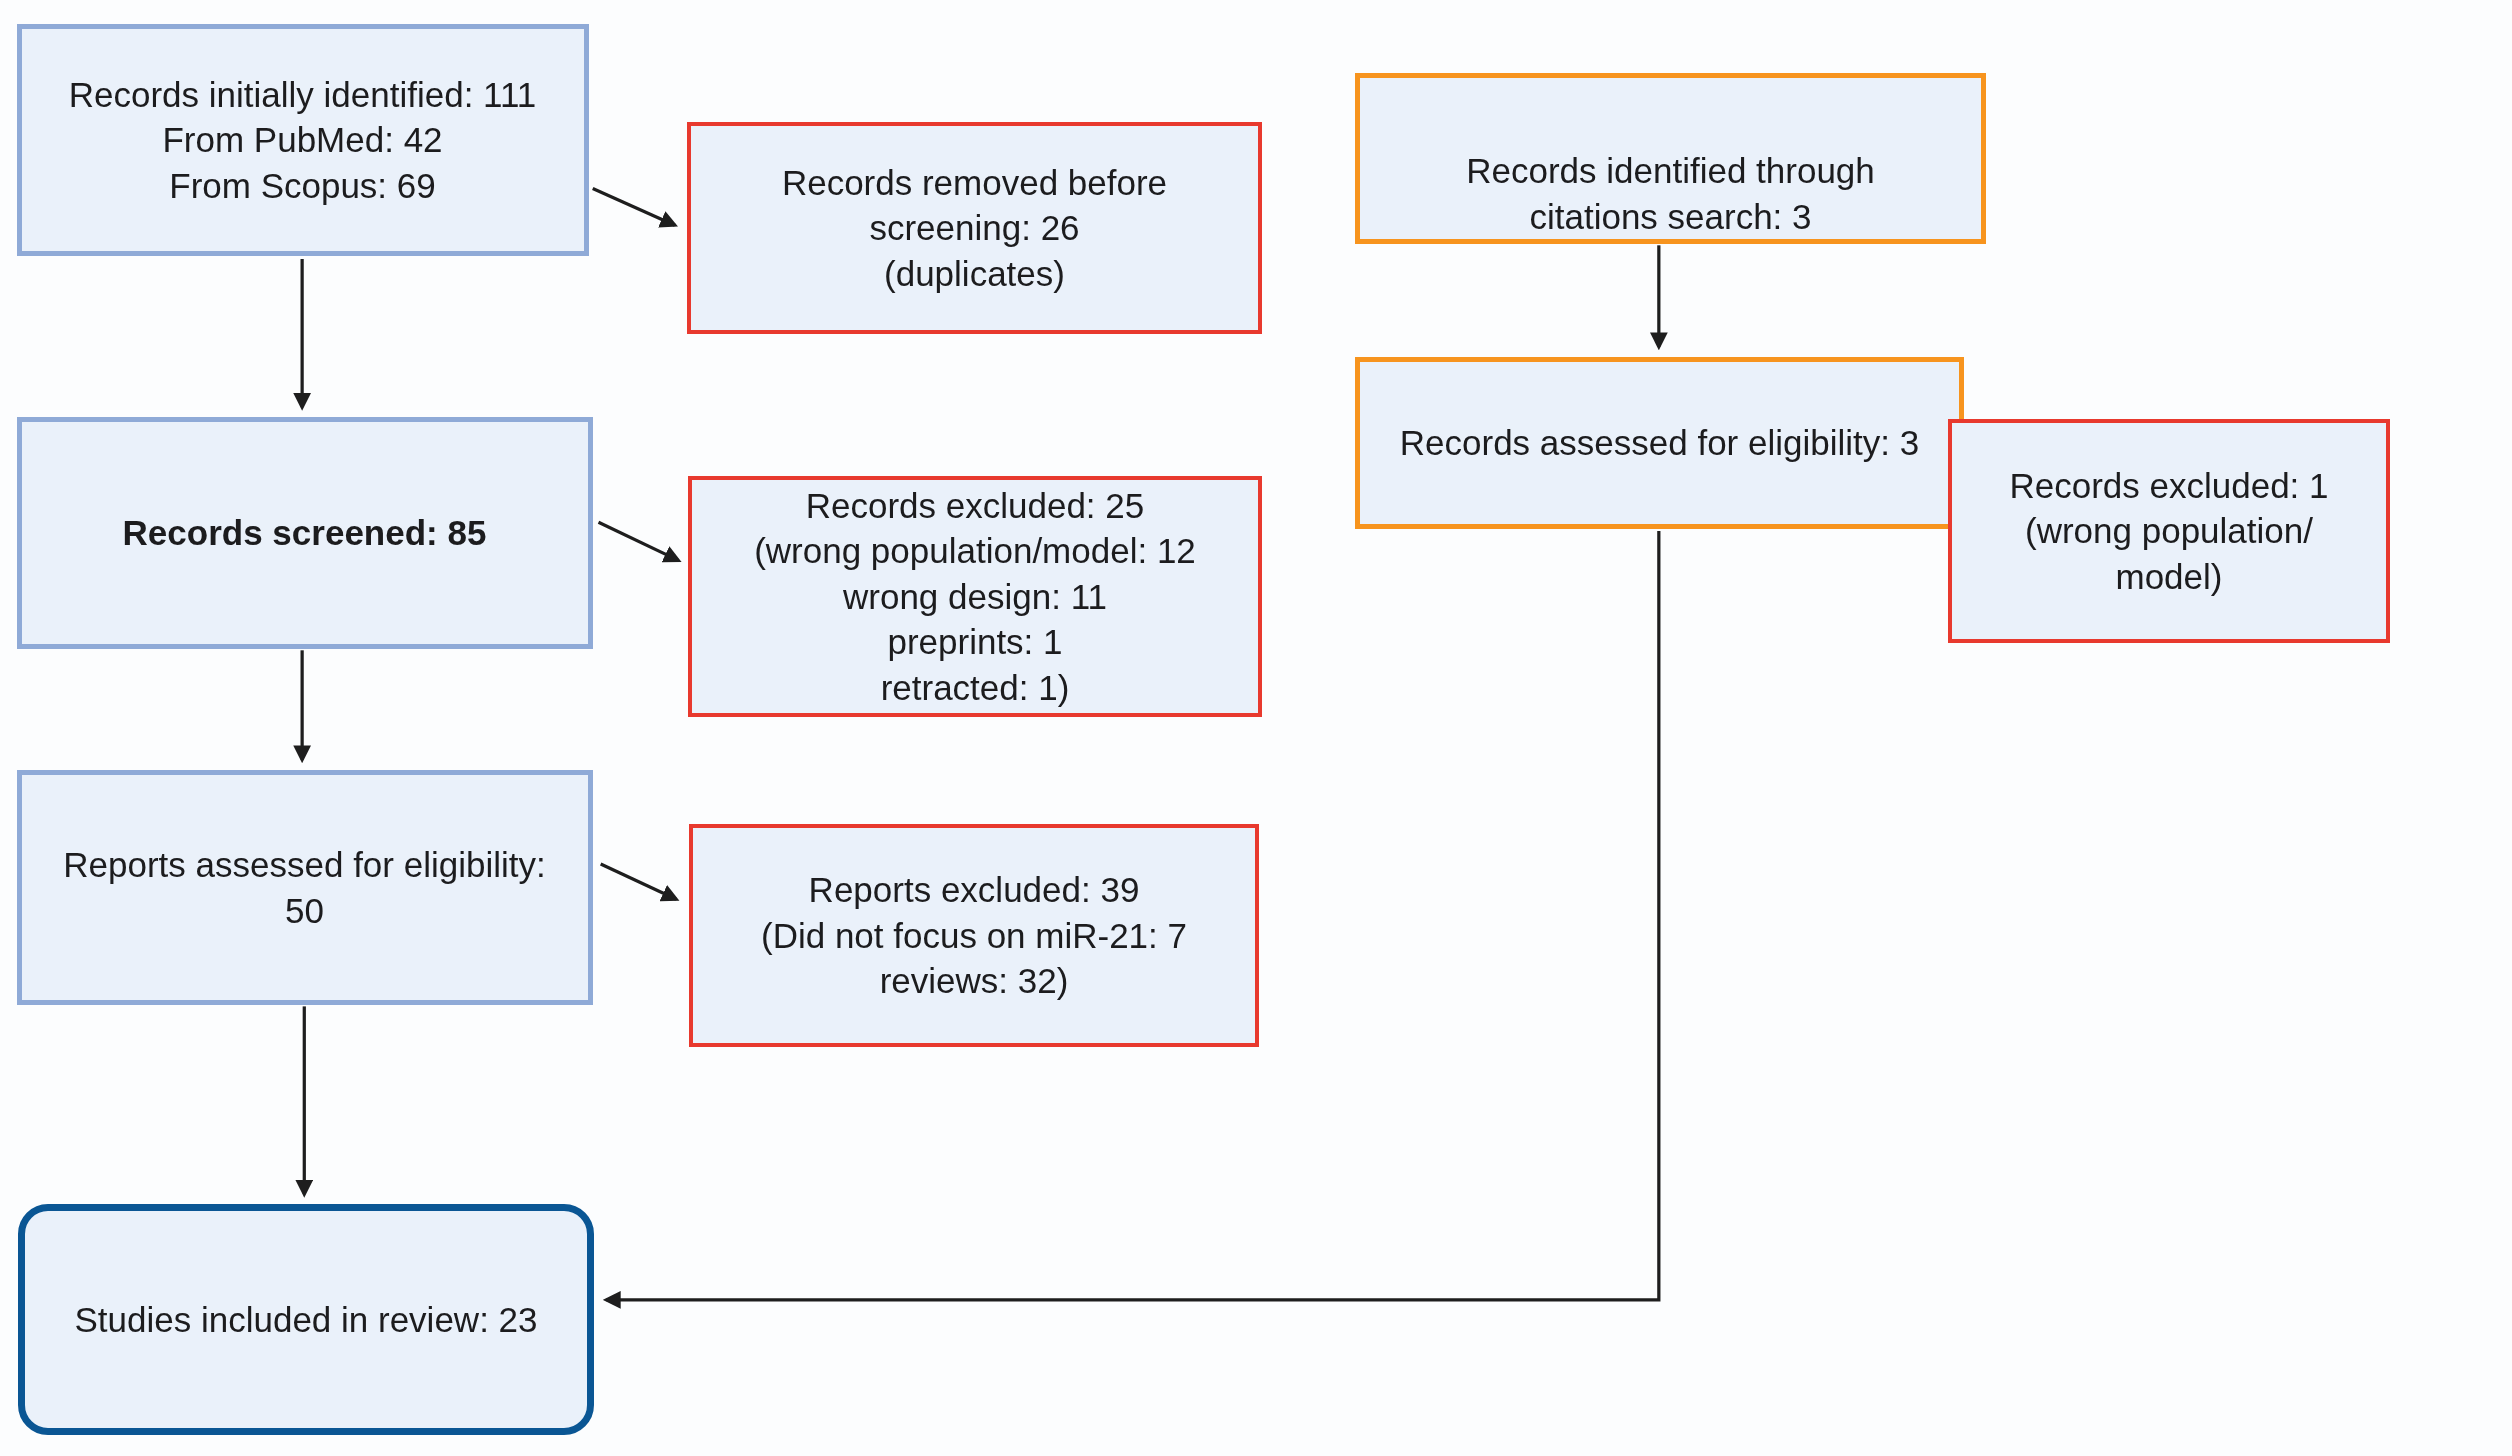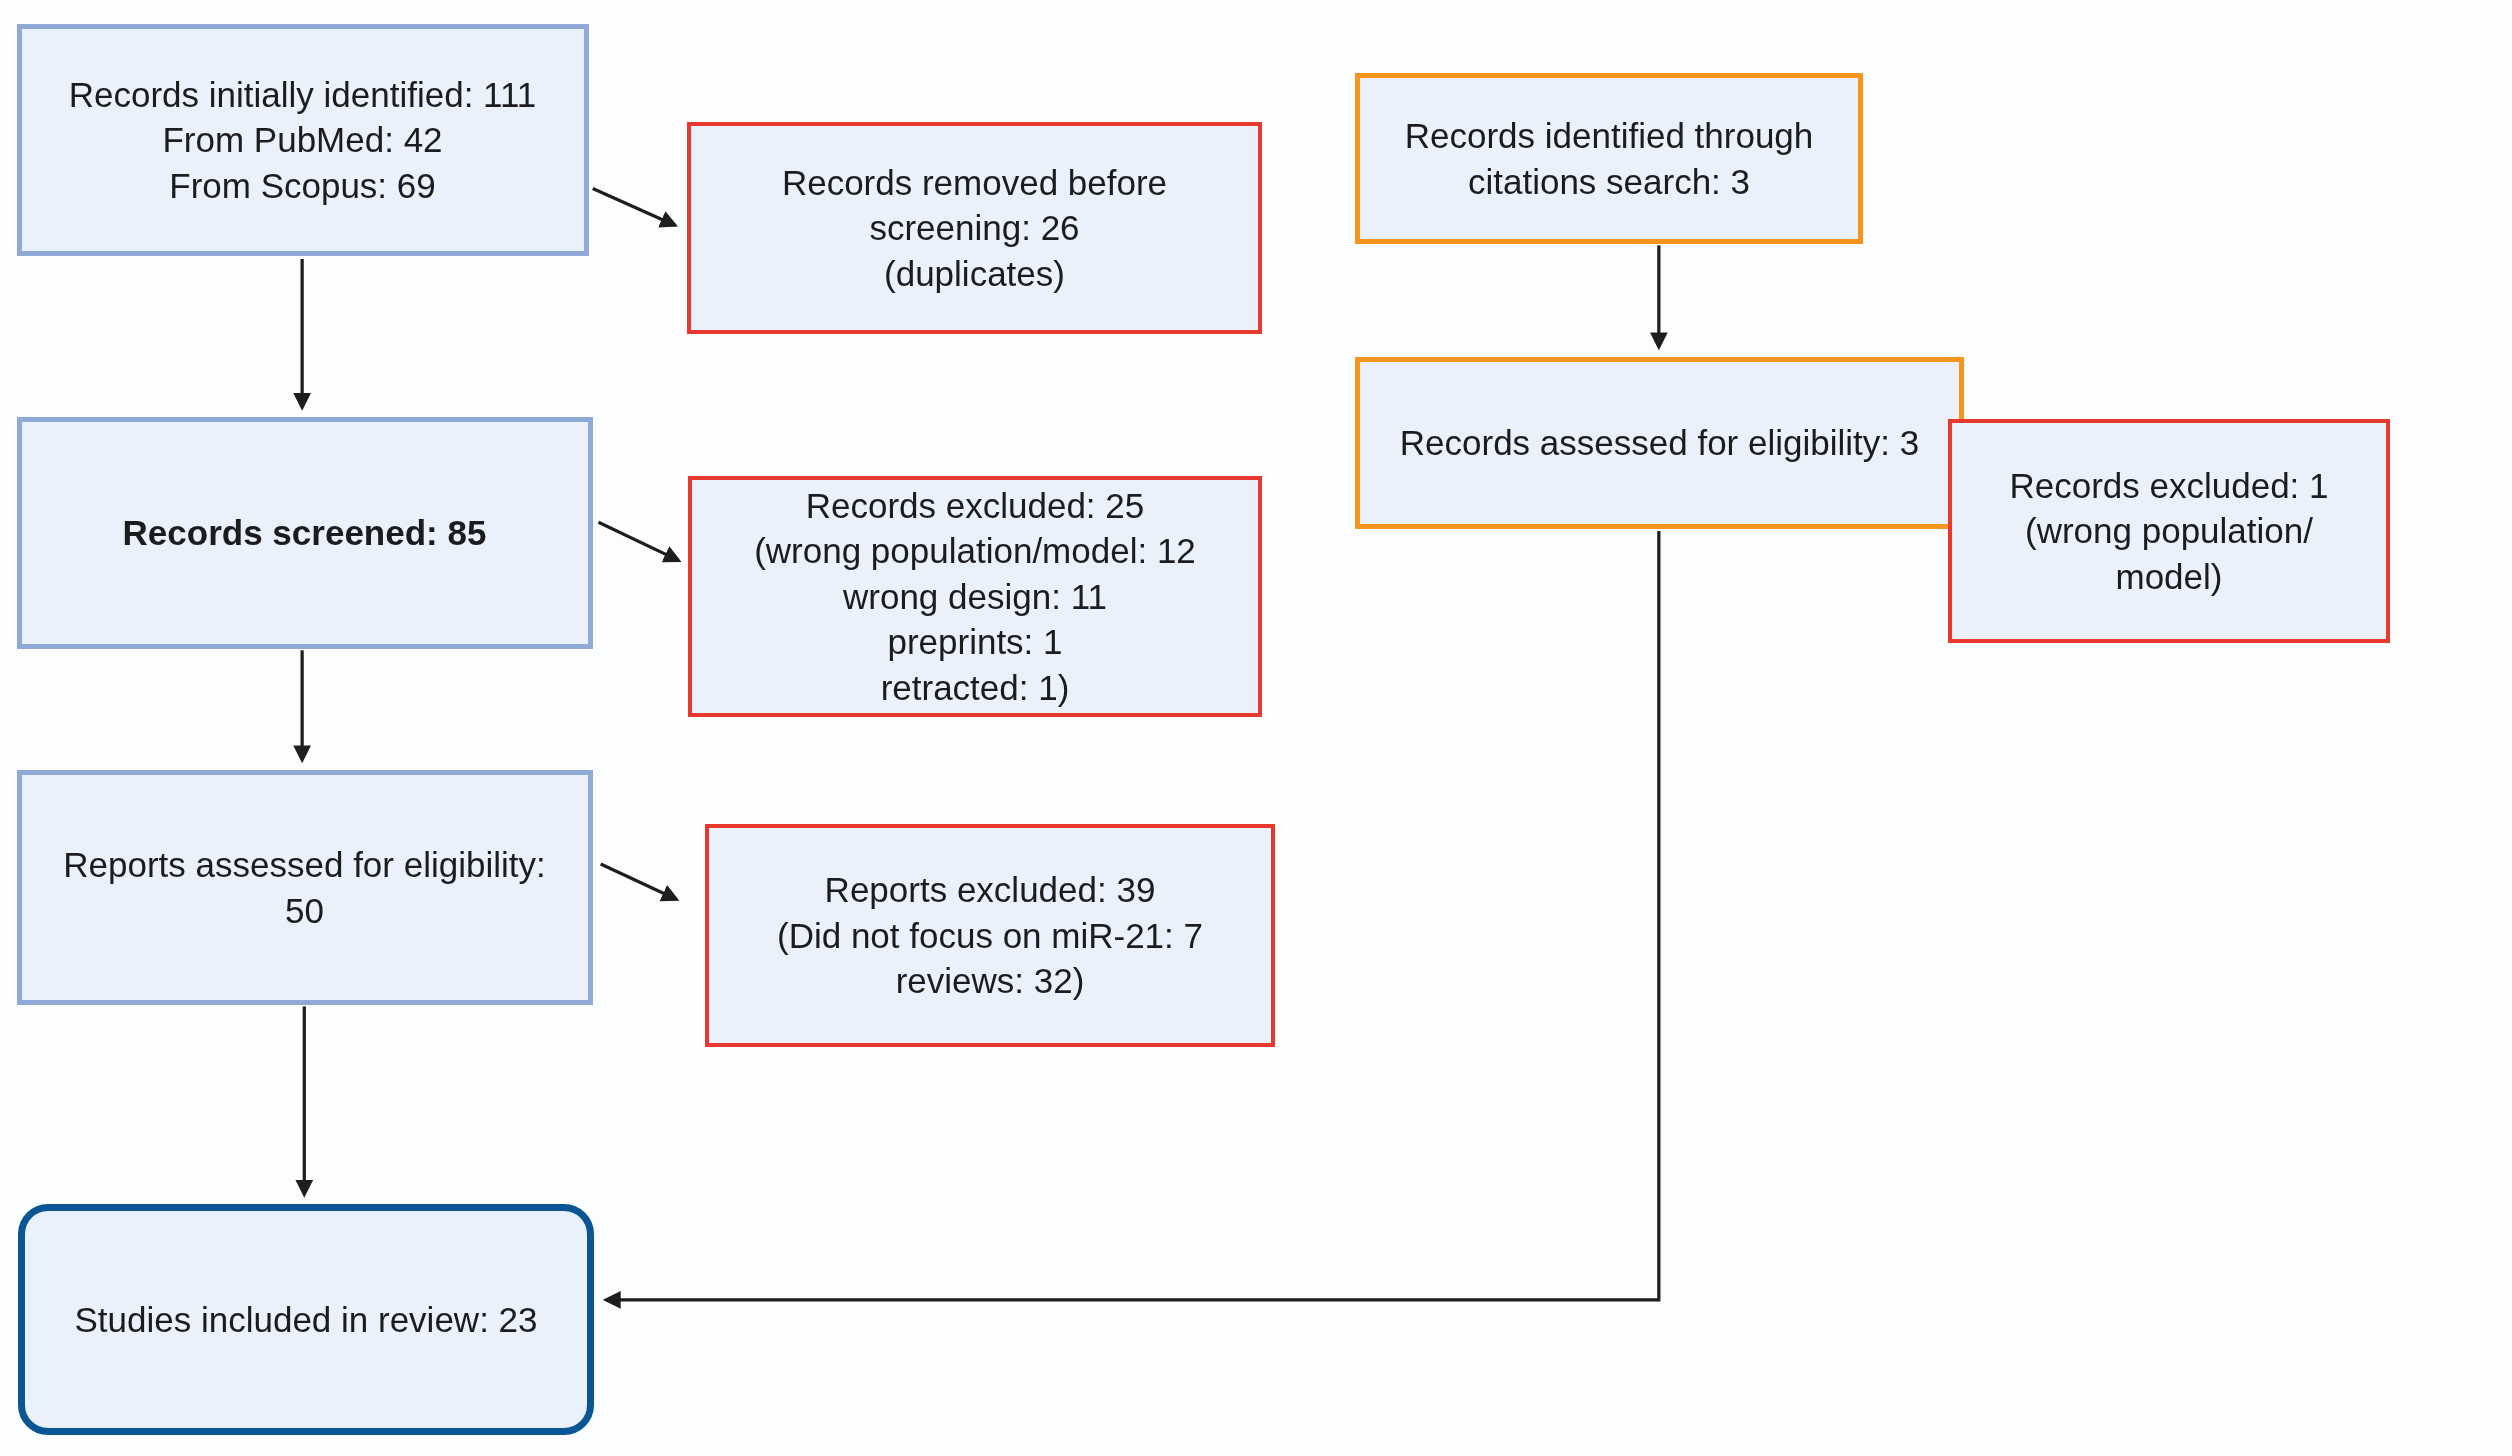--- a/index.html
+++ b/index.html
@@ -52,23 +52,23 @@
   .border-blue   { border: 5px solid var(--border-blue); }
   .border-red    { border: 4.3px solid var(--border-red); }
   .border-orange { border: 5px solid var(--border-orange); }
   .border-darkblue { border: 7.2px solid var(--border-darkblue); }
 
   #b-records-identified   { left: 16.5px;   top: 24px;   width: 572px; height: 232px; }
   #b-records-removed      { left: 687px;  top: 122px;  width: 575px; height: 212px; }
   #b-records-screened     { left: 16.5px;   top: 417px;  width: 576px; height: 232px; font-weight: bold; }
   #b-records-excluded     { left: 688px;  top: 476px;  width: 574px; height: 241px; }
   #b-reports-assessed     { left: 16.5px;   top: 770px; width: 576px; height: 235px; }
-  #b-reports-excluded     { left: 689px;  top: 824px; width: 570px; height: 223px; margin-left: 16px; }
+  #b-reports-excluded     { left: 689px;  top: 824px; width: 570px; height: 223px; }
   #b-studies-included     { left: 18px;   top: 1204px; width: 576px; height: 231px; border-radius: 30px; }
-  #b-citations-identified { left: 1355px; top: 73px;  width: 508px; height: 171px; }
+  #b-citations-identified { left: 1355px; top: 73px;  width: 631px; height: 171px; align-items: flex-end; }
   #b-citations-assessed   { left: 1355px; top: 357px;  width: 609px; height: 172px; }
   #b-citations-excluded   { left: 1948px; top: 419px;  width: 442px; height: 224px; }
 </style>
 </head>
 <body>
 
 <div class="canvas">
 
   <svg class="arrows" viewBox="0 0 3492 2024" xmlns="http://www.w3.org/2000/svg">
     <defs>

